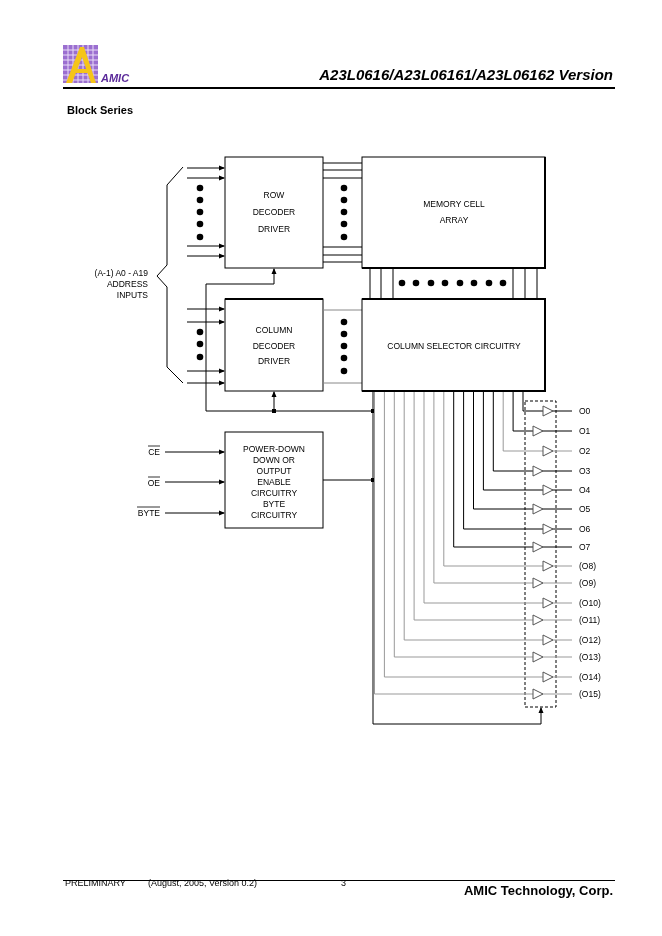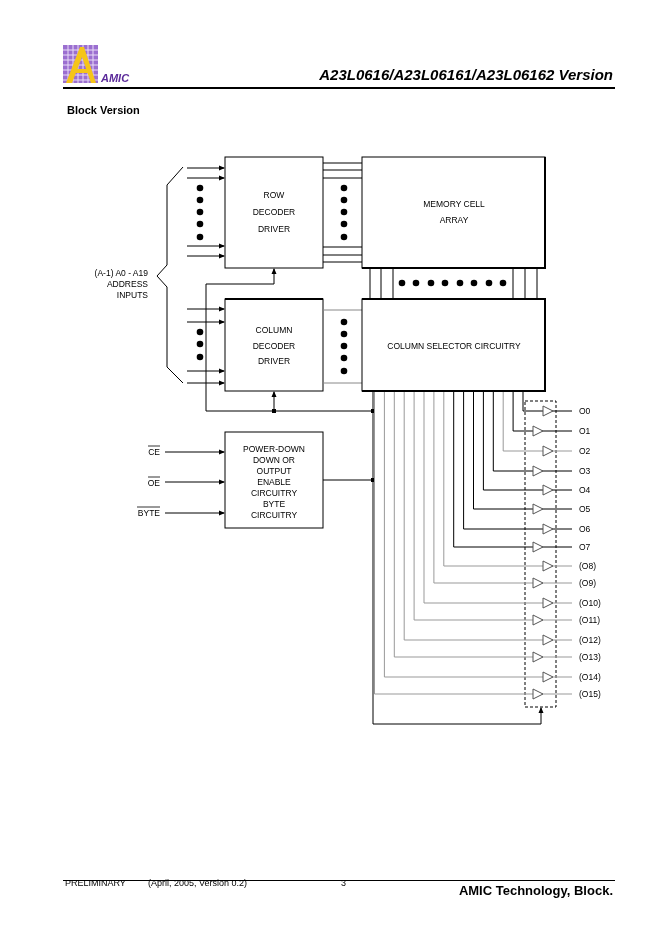--- a/index.html
+++ b/index.html
@@ -40,21 +40,21 @@
         <line x1="30" y1="0" x2="30" y2="38"></line>
     </g>
     <path d="M3 38 L17 2 L21 2 L33 38 L28 38 L19 12 L9 38 Z" fill="#f5c518"></path>
     <rect x="10" y="24" width="16" height="4" fill="#f5c518"></rect>
     <text x="38" y="37" font-size="11" font-weight="bold" font-style="italic" fill="#5b2a9a">AMIC</text>
   </svg>
 </div>
 
 <div id="title" class="abs">A23L0616/A23L06161/A23L06162 Version</div>
 <div id="header-rule" class="abs"></div>
-<div id="section-title" class="abs">Block Version</div>
+<div id="section-title" class="abs">Block Series</div>
 
 <svg id="diagram" class="abs" width="662" height="936" viewBox="0 0 662 936">
   <defs>
     <marker id="arr" markerWidth="6" markerHeight="6" refX="5" refY="3" orient="auto" markerUnits="userSpaceOnUse">
       <path d="M0,0.5 L6,3 L0,5.5 Z" fill="#000"></path>
     </marker>
   </defs>
 
   <path d="M183 167 L167 185 L167 265 L157 276 L167 287 L167 367 L183 383" fill="none" stroke="#000" stroke-width="1"></path>
   <text x="148" y="276" font-size="8.5" text-anchor="end">(A-1) A0 - A19</text>
@@ -272,15 +272,15 @@
         <polyline points="374.5,392 374.5,694 572,694" fill="none" stroke="#999" stroke-width="1"></polyline>
         <path d="M533,689 L543,694 L533,699 Z" fill="#fff" stroke="#555" stroke-width="1"></path>
         <text x="579" y="697" font-size="8.5">(O15)</text>
       </g>
     </g>
 
 </svg>
 
 <div id="footer-rule" class="abs"></div>
 <div id="foot-prelim" class="abs foot">PRELIMINARY</div>
-<div id="foot-date" class="abs foot">(April, 2005, Version 0.2)</div>
+<div id="foot-date" class="abs foot">(August, 2005, Version 0.2)</div>
 <div id="foot-page" class="abs foot">3</div>
-<div id="foot-company" class="abs">AMIC Technology, Block.</div>
+<div id="foot-company" class="abs">AMIC Technology, Corp.</div>
 
 </body></html>

